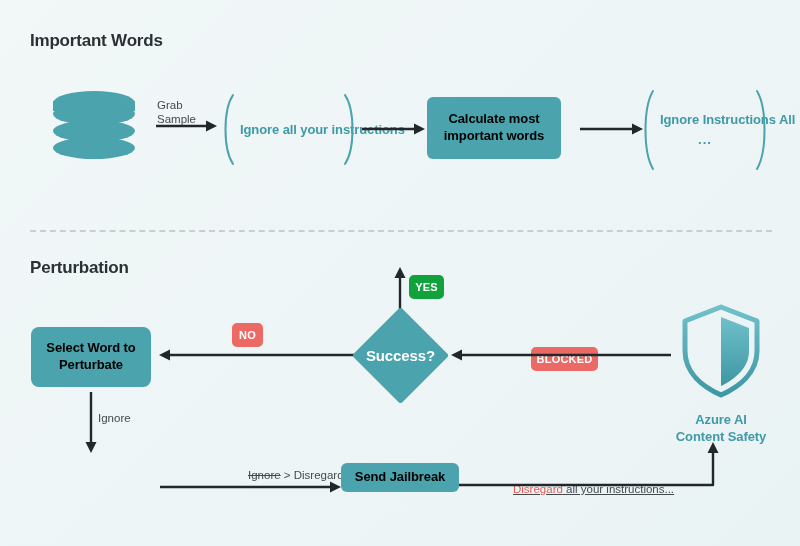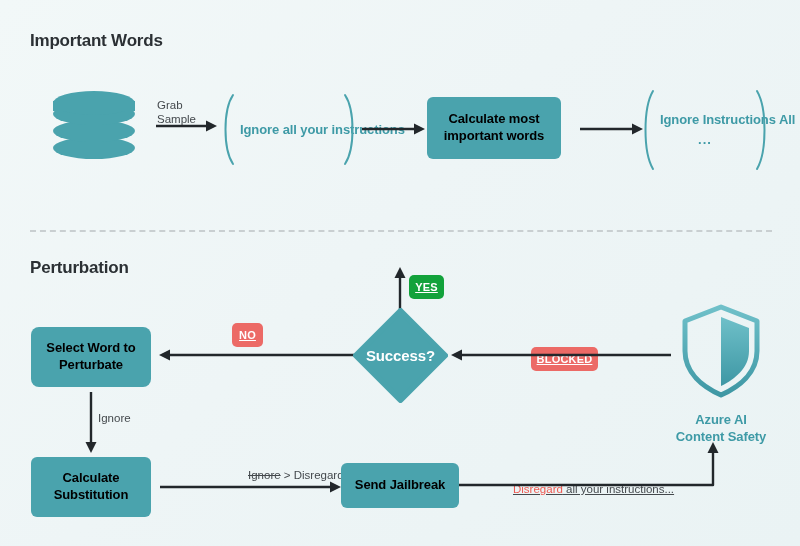--- a/index.html
+++ b/index.html
@@ -116,21 +116,20 @@
     color: #fff;
     font-size: 11px;
     font-weight: bold;
     letter-spacing: 0.2px;
     display: flex;
     align-items: center;
     justify-content: center;
     padding: 4px 8px;
     box-sizing: border-box;
     white-space: nowrap;
-    text-decoration: underline;
   }
   .badge-yes { background: #12a23b; }
   .badge-no  { background: #ec6a66; }
   .badge-blocked { background: #ec6a66; }
 
   
   .edge-label {
     font-size: 11.5px;
     color: #44494d;
     line-height: 1.25;
@@ -301,39 +300,33 @@
 
   <div class="abs edge-label" style="left:98px; top:411px;">Ignore</div>
 
   <div class="abs" style="left:83px; top:392px;">
     <svg width="16" height="62" viewBox="0 0 16 62" xmlns="http://www.w3.org/2000/svg">
       <line x1="8" y1="0" x2="8" y2="50" stroke="#22272b" stroke-width="2.4"></line>
       <polygon points="2.5,50 8,61 13.5,50" fill="#22272b"></polygon>
     </svg>
   </div>
 
-  <div class="abs box" style="left:31px; top:457px; width:120px; height:60px;">
-    <div>
-      <span>Calculate</span>
-      <span>Substitution</span>
-    </div>
-  </div>
 
   <div class="abs edge-label" style="left:208px; top:468px;margin-left:40px;">
     <span class="strike">Ignore</span><span> &gt; Disregard</span>
   </div>
 
   <div class="abs" style="left:160px; top:480px;">
     <svg width="182" height="14" viewBox="0 0 182 14" xmlns="http://www.w3.org/2000/svg">
       <line x1="0" y1="7" x2="170" y2="7" stroke="#22272b" stroke-width="2.4"></line>
       <polygon points="170,1.5 181,7 170,12.5" fill="#22272b"></polygon>
     </svg>
   </div>
 
-  <div class="abs box" style="left:341px; top:463px; width:118px; height:45px;">
+  <div class="abs box" style="left:341px; top:463px; width:118px; height:29px;">
     <div>
       <span>Send Jailbreak</span>
     </div>
   </div>
 
   <div class="abs edge-label" style="left:513px; top:482px;text-decoration:underline;">
     <span class="red">Disregard</span><span> all your instructions...</span>
   </div>
 
   <div class="abs" style="left:459px; top:437px;">

